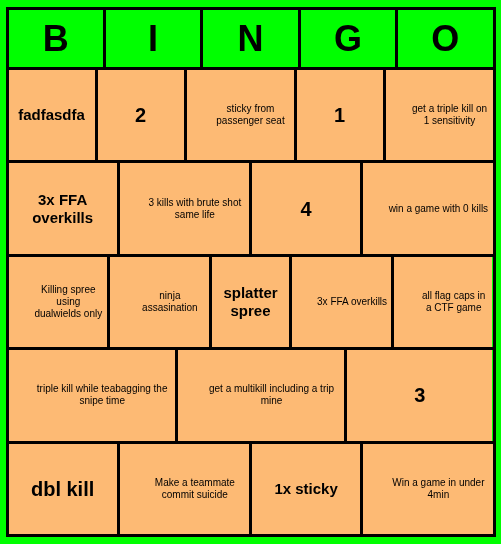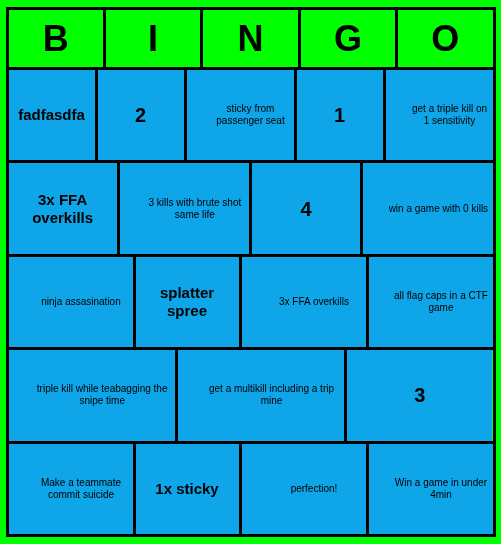--- a/index.html
+++ b/index.html
@@ -54,21 +54,21 @@
     .bingo-row:last-child {
       border-bottom: none;
     }
     .bingo-cell {
       flex: 1;
       display: flex;
       align-items: center;
       justify-content: center;
       text-align: center;
       border-right: 3px solid #000;
-      background: #0ea5e9;
+      background: #fdba74;
       padding: 3px;
       font-size: 11px;
       color: #000;
       font-weight: normal;
       line-height: 1.2;
     }
     .bingo-cell:last-child {
       border-right: none;
     }
     .bingo-cell.large-text {
@@ -103,30 +103,31 @@
         <div class="bingo-cell large-text">1</div>
         <div class="bingo-cell small-text">get a triple kill on 1 sensitivity</div>
       </div>
       <div class="bingo-row">
         <div class="bingo-cell medium-text">3x FFA overkills</div>
         <div class="bingo-cell small-text">3 kills with brute shot same life</div>
         <div class="bingo-cell large-text">4</div>
         <div class="bingo-cell small-text">win a game with 0 kills</div>
       </div>
       <div class="bingo-row">
+        <div class="bingo-cell small-text">Killing spree using dualwields only</div>
         <div class="bingo-cell small-text">ninja assasination</div>
         <div class="bingo-cell medium-text">splatter spree</div>
         <div class="bingo-cell small-text">3x FFA overkills</div>
         <div class="bingo-cell small-text">all flag caps in a CTF game</div>
       </div>
       <div class="bingo-row">
         <div class="bingo-cell small-text">triple kill while teabagging the snipe time</div>
         <div class="bingo-cell small-text">get a multikill including a trip mine</div>
         <div class="bingo-cell large-text">3</div>
       </div>
       <div class="bingo-row">
+        <div class="bingo-cell large-text">dbl kill</div>
         <div class="bingo-cell small-text">Make a teammate commit suicide</div>
         <div class="bingo-cell medium-text">1x sticky</div>
-        <div class="bingo-cell small-text">perfection!</div>
         <div class="bingo-cell small-text">Win a game in under 4min</div>
       </div>
     </div>
 </div>
 
 </body></html>

